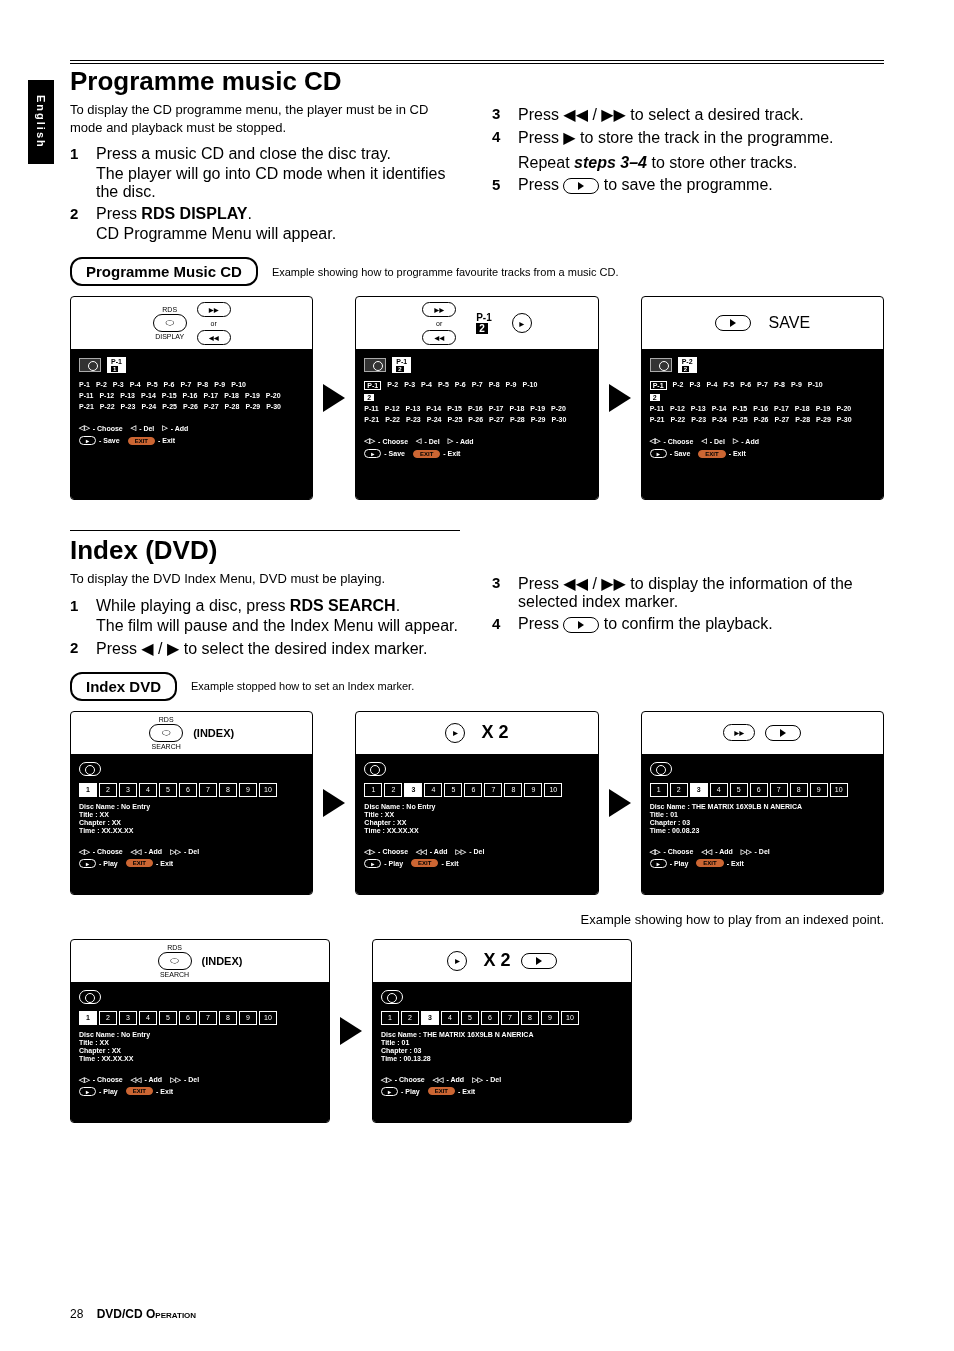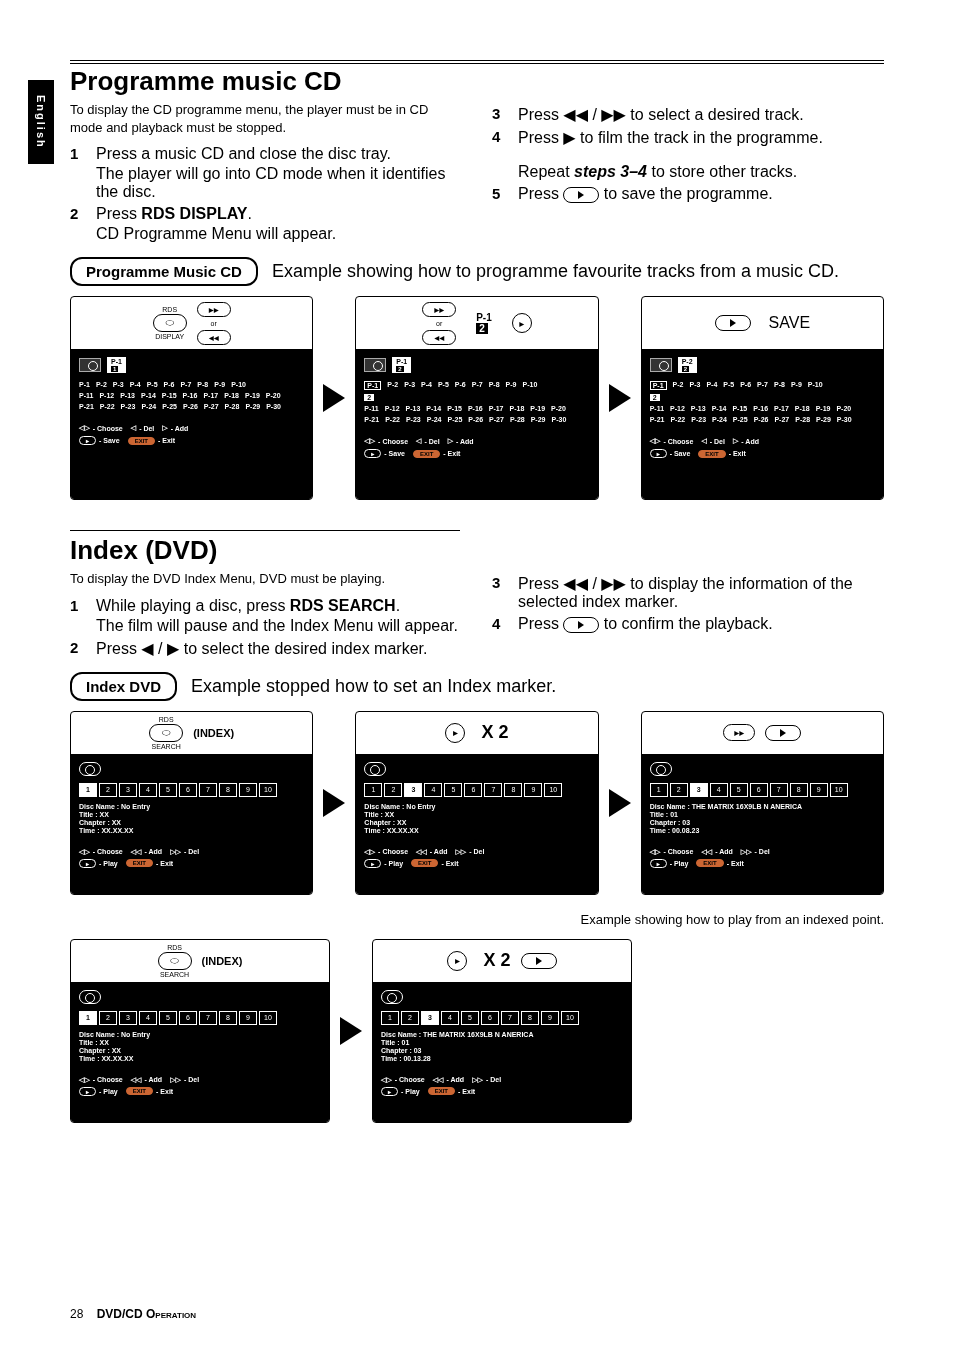--- a/index.html
+++ b/index.html
@@ -21,21 +21,21 @@
   .step-body { flex: 1; }
   .indent { margin-left: 26px; margin-top: 2px;}
   .bold { font-weight: bold; }
   .italic { font-style: italic; }
   .red { color: #aa2222; }
   .callout {
     border: 2px solid #000; border-radius: 12px; padding: 4px 14px; font-weight: bold;
     font-size: 15px; display: inline-block;
   }
   .callout-row { display: flex; align-items: center; gap: 14px; margin-top: 14px;}
-  .callout-caption { font-size: 18px; }
+  .callout-caption { font-size: 11px; }
   .demo-row { display: flex; align-items: center; gap: 10px; margin-top: 10px; }
   .arrow-big {
     width: 0; height: 0; border-top: 14px solid transparent; border-bottom: 14px solid transparent;
     border-left: 22px solid #000;
   }
   .panel {
     width: 260px; border: 1.5px solid #000; border-radius: 4px;
     display: flex; flex-direction: column; overflow: hidden;
   }
   .panel .control-bar { display:flex; align-items:center; justify-content:center; gap:10px; padding:6px 4px; height:52px;}
@@ -128,22 +128,22 @@
       <div class="right">
         <div class="step-line">
           <div class="num red">3</div>
           <div class="step-body">
             <span>Press </span><span>◀◀ / ▶▶</span><span> to select a desired track.</span>
           </div>
         </div>
         <div class="step-line">
           <div class="num red">4</div>
           <div class="step-body">
-            <span>Press </span><span>▶</span><span> to film the track in the programme.</span>
-            <div style="margin-top:16px;">
+            <span>Press </span><span>▶</span><span> to store the track in the programme.</span>
+            <div style="margin-top:7px;">
               <span>Repeat </span><span class="bold italic">steps 3–4</span><span> to store other tracks.</span>
             </div>
           </div>
         </div>
         <div class="step-line">
           <div class="num red">5</div>
           <div class="step-body">
             <span>Press </span><span class="play-pill">
                 <span class="tri"></span>
               </span><span> to save the programme.</span>

